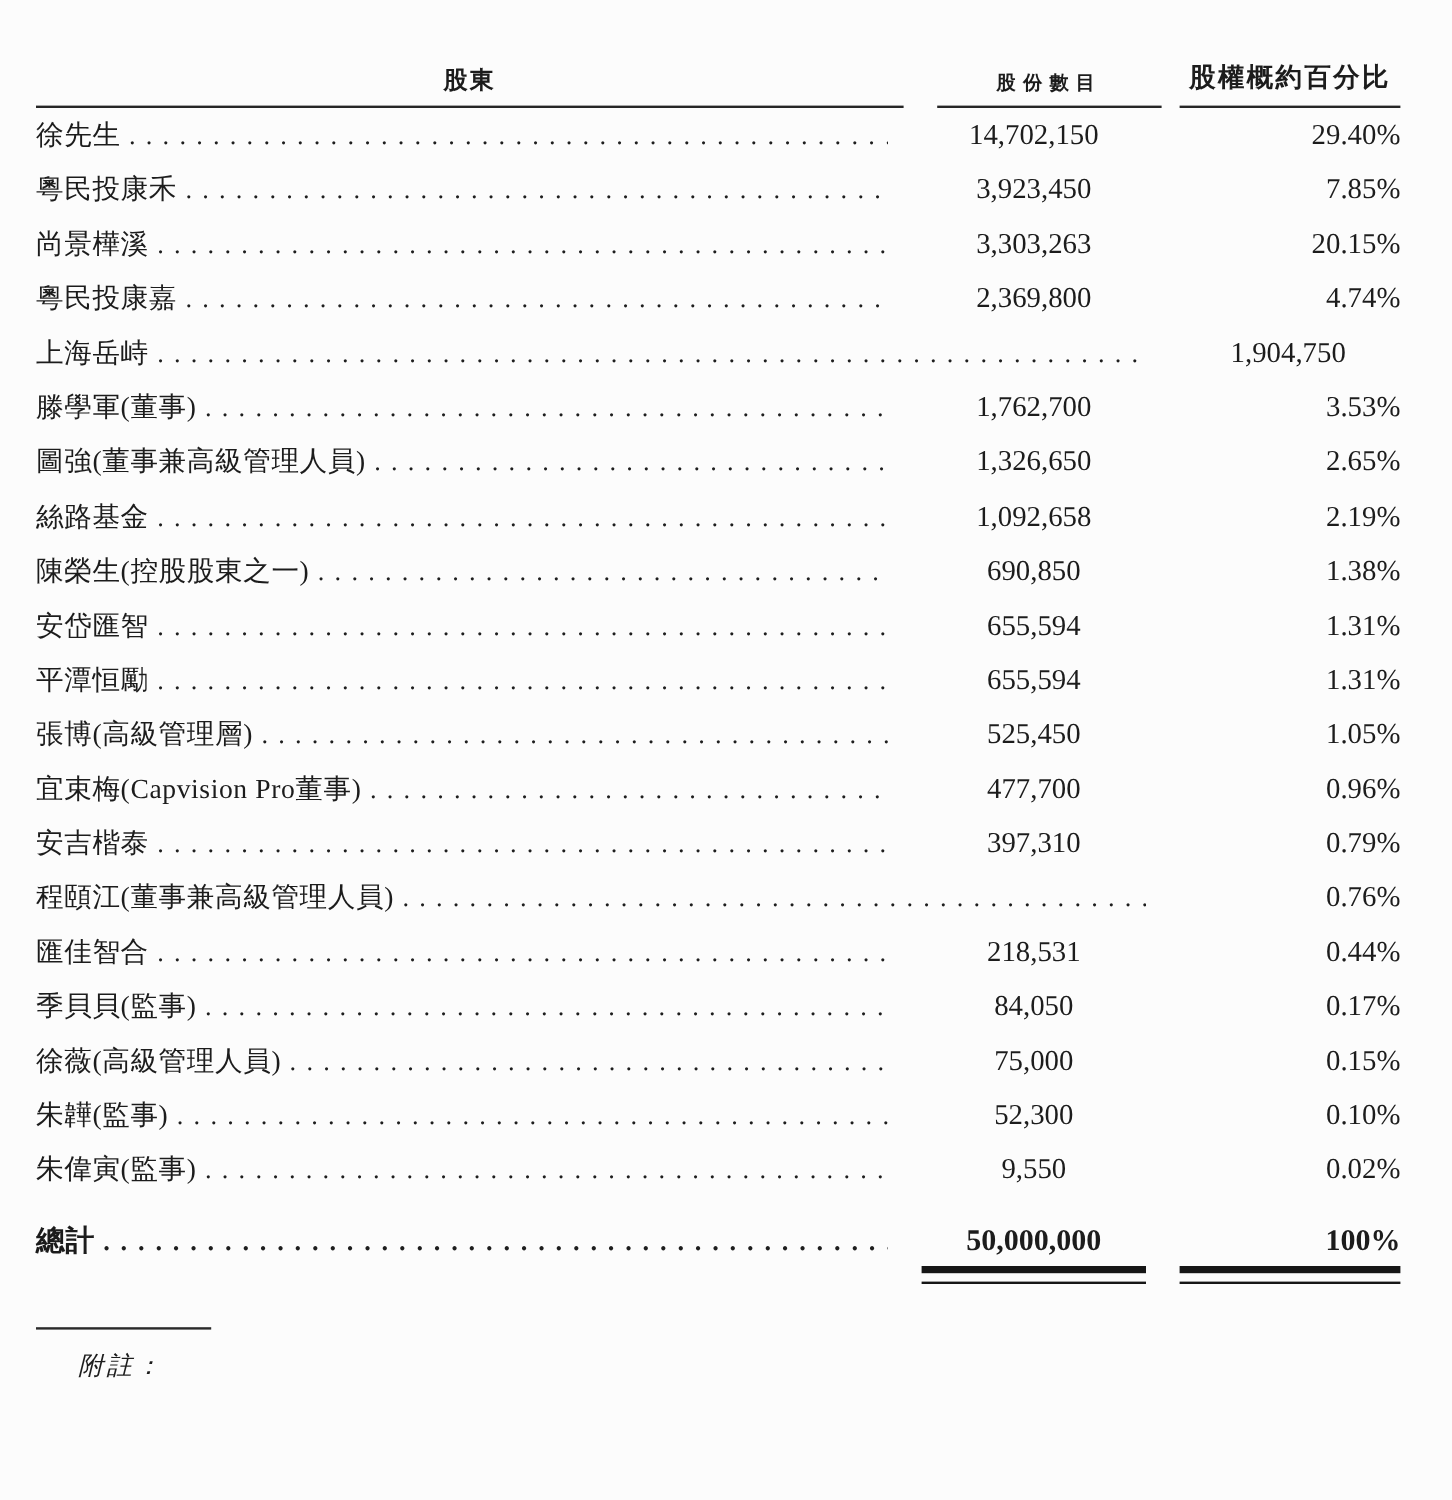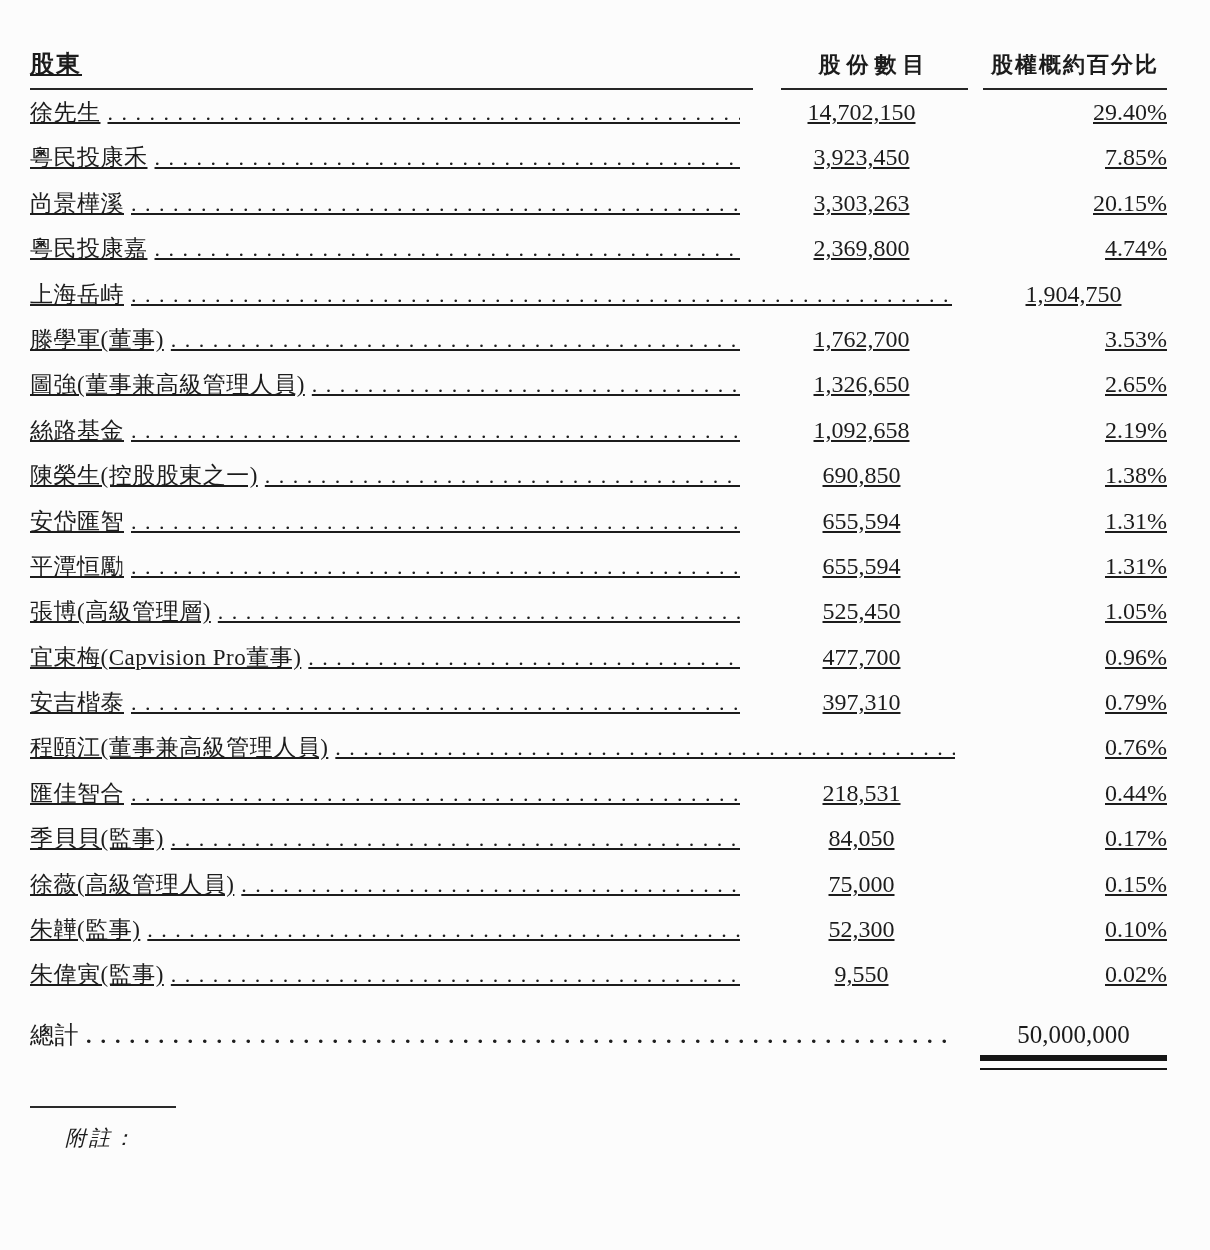--- a/index.html
+++ b/index.html
@@ -8,45 +8,45 @@
     background: #fcfcfc;
     overflow: hidden;
     font-family: "Liberation Serif", "DejaVu Serif", serif;
     color: #1c1c1c;
   }
   .page { width: 1210px; height: 1250px; padding: 30px 43px 0 30px; }
 
   
   .thead { display: flex; align-items: flex-end; height: 60px; }
   .th { font-weight: bold; padding-bottom: 8px; border-bottom: 2px solid #262626; }
-  .th-name  { flex: 1; font-size: 24px; letter-spacing: 2px; text-align: left; text-decoration: underline; }
-  .th-shares { width: 187px; margin-left: 28px; font-size: 22px; letter-spacing: 6px; text-align: center; }
+  .th-name  { flex: 1; font-size: 20px; letter-spacing: 2px; text-align: center; }
+  .th-shares { width: 187px; margin-left: 28px; font-size: 16px; letter-spacing: 6px; text-align: center; }
   .th-pct    { width: 184px; margin-left: 15px; font-size: 22px; letter-spacing: 2px; text-align: center; }
 
   
-  .row { display: flex; align-items: baseline; height: 45.4px; line-height: 45.4px; text-decoration: underline; }
+  .row { display: flex; align-items: baseline; height: 45.4px; line-height: 45.4px; }
   .cell-name { flex: 1; display: flex; align-items: baseline; min-width: 0; font-size: 23px; white-space: nowrap; }
   .cell-name .nm { letter-spacing: 0.5px; }
   .cell-name .sup { font-size: 13px; vertical-align: super; position: relative; top: -9px; line-height: 0; }
   .dots { flex: 1; overflow: hidden; white-space: nowrap; min-width: 0; }
   .dots::after {
     content: "..................................................................................................";
     font-size: 22px; letter-spacing: 8.5px; padding-left: 7px; color: #1e1e1e;
   }
   .cell-shares { width: 187px; margin-left: 28px; text-align: center; font-size: 24px; position: relative; }
   .cell-pct    { width: 184px; margin-left: 28px; text-align: right; font-size: 24px; position: relative; }
 
   
   .rule-below .cell-shares::after,
   .rule-below .cell-pct::after {
     content: ""; position: absolute; left: 0; right: 0; bottom: 2px; height: 2px; background: #262626;
   }
 
   
-  .total-row { display: flex; align-items: baseline; height: 50px; line-height: 50px; margin-top: 12px; font-weight: normal; }
+  .total-row { display: flex; align-items: baseline; height: 50px; line-height: 50px; margin-top: 12px; font-weight: bold; }
   .total-row .cell-name { font-size: 24px; }
   .total-row .dots::after { font-weight: bold; letter-spacing: 9px; }
   .total-row .cell-shares, .total-row .cell-pct { font-size: 25px; }
   .total-row .cell-shares::before, .total-row .cell-pct::before {
     content: ""; position: absolute; left: 0; right: 0; bottom: -1px; height: 6px; background: #161616;
   }
   .total-row .cell-shares::after, .total-row .cell-pct::after {
     content: ""; position: absolute; left: 0; right: 0; bottom: -10px; height: 2px; background: #161616;
   }
 
@@ -266,18 +266,19 @@
       </div>
 
     </div>
 
   <div class="total-row">
     <div class="cell-name">
       <span class="nm">總計</span>
       <span class="dots"></span>
     </div>
     <div class="cell-shares">50,000,000</div>
+    <div class="cell-pct">100%</div>
   </div>
 
   <div class="foot-rule"></div>
   <div class="foot-label">附註：</div>
 
 </div>
 
 </body></html>

